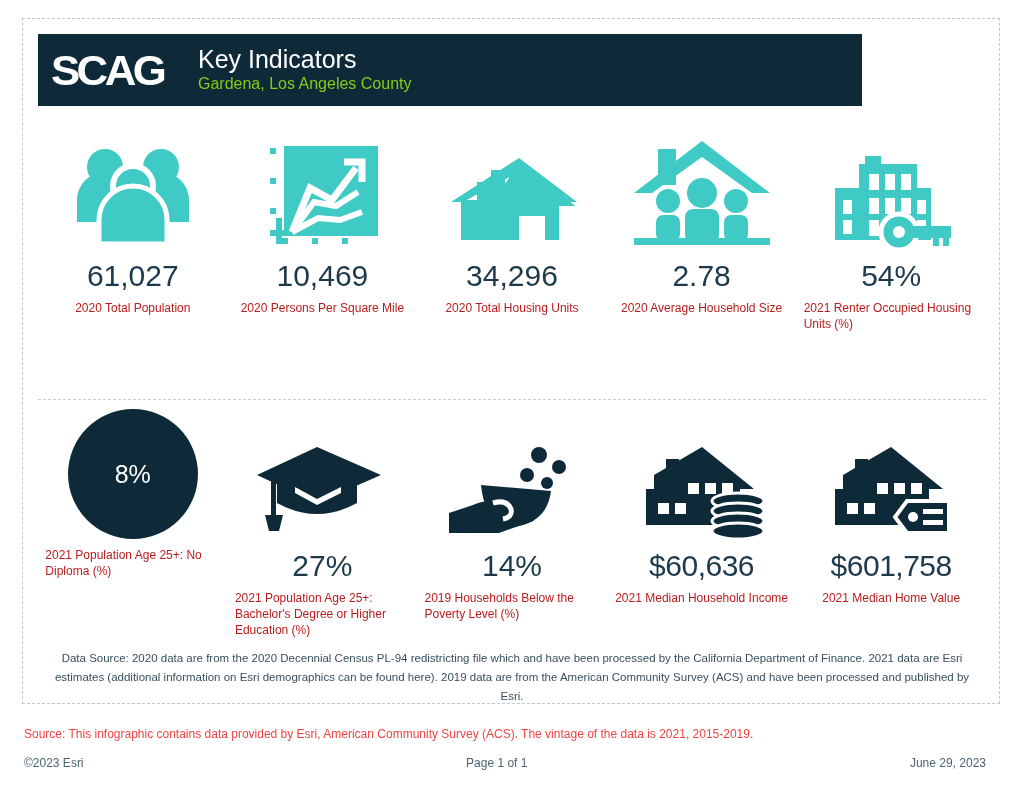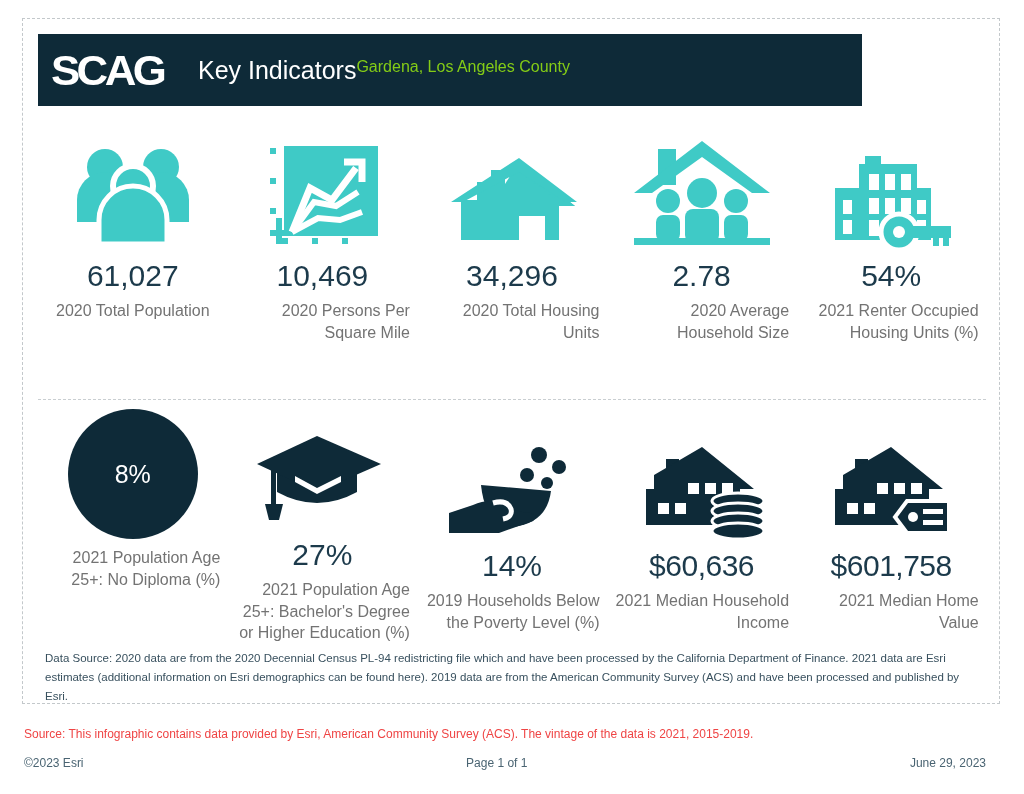--- a/index.html
+++ b/index.html
@@ -57,20 +57,21 @@
     font-family: "Liberation Sans", sans-serif;
     font-weight: 700;
     font-size: 43px;
     letter-spacing: -3.5px;
     color: #ffffff;
     line-height: 1;
     transform: scaleX(1.02);
   }
   .header-titles {
     display: flex;
+    flex-direction: column;
     justify-content: flex-end;
     padding-left: 10px;
   }
   .header-title {
     font-size: 25px;
     color: #ffffff;
     line-height: 1.15;
     font-weight: 400;
   }
   .header-subtitle {
@@ -123,24 +124,24 @@
     font-size: 30px;
     color: #1c3a4b;
     line-height: 1.1;
     margin-top: 10px;
     font-weight: 400;
     white-space: nowrap;
   }
   .value.money { letter-spacing: -0.5px; }
 
   .label {
-    font-size: 16px;
-    color: #737373;
+    font-size: 12px;
+    color: #b91c1c;
     line-height: 1.35;
-    text-align: right;
+    text-align: left;
     margin-top: 8px;
     max-width: 175px;
   }
 
   
   .pct-circle {
     width: 130px;
     height: 130px;
     border-radius: 50%;
     background: #0e2a38;
@@ -153,20 +154,21 @@
 
   
   .data-source {
     position: absolute;
     left: 22px;
     top: 630px;
     width: 934px;
     font-size: 11.5px;
     line-height: 1.65;
     color: #38505e;
+    text-align: center;
   }
 
   
   .source-line {
     position: absolute;
     left: 24px;
     top: 727px;
     width: 960px;
     font-size: 12px;
     color: #ef4444;

